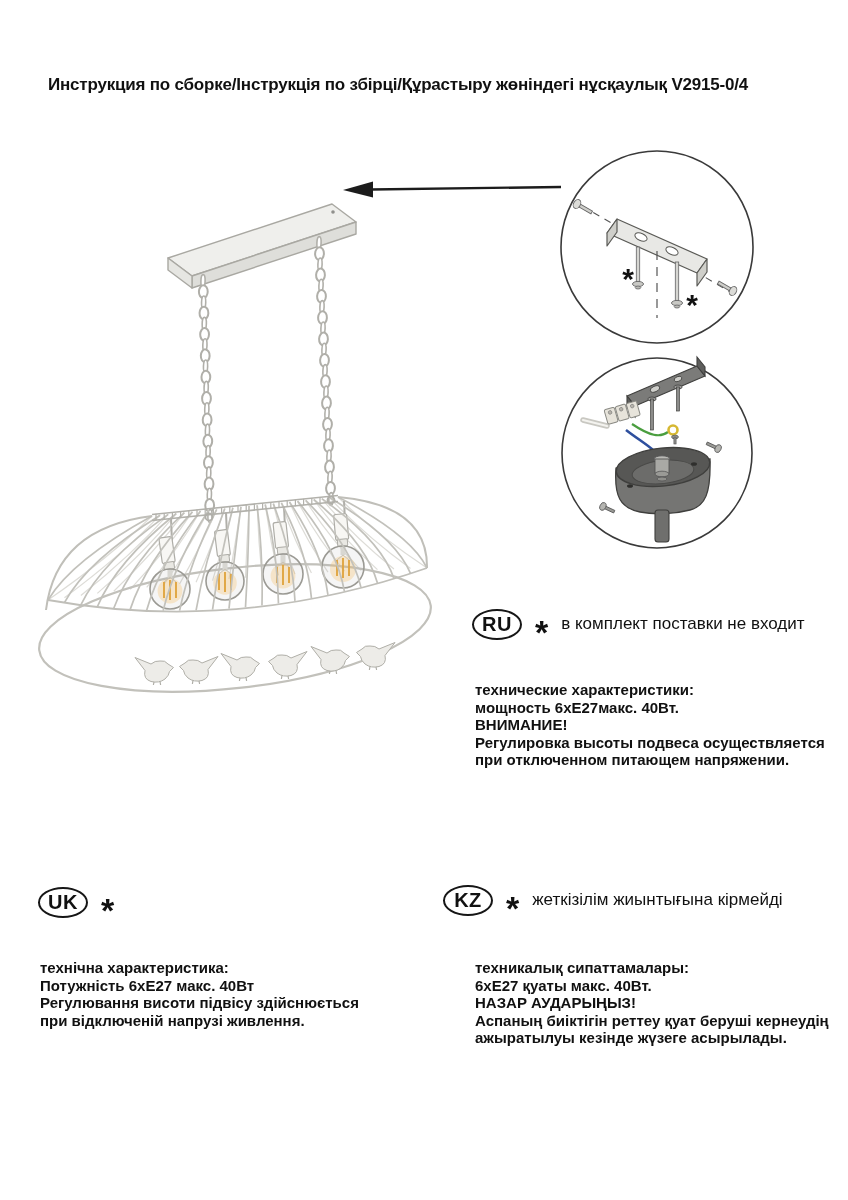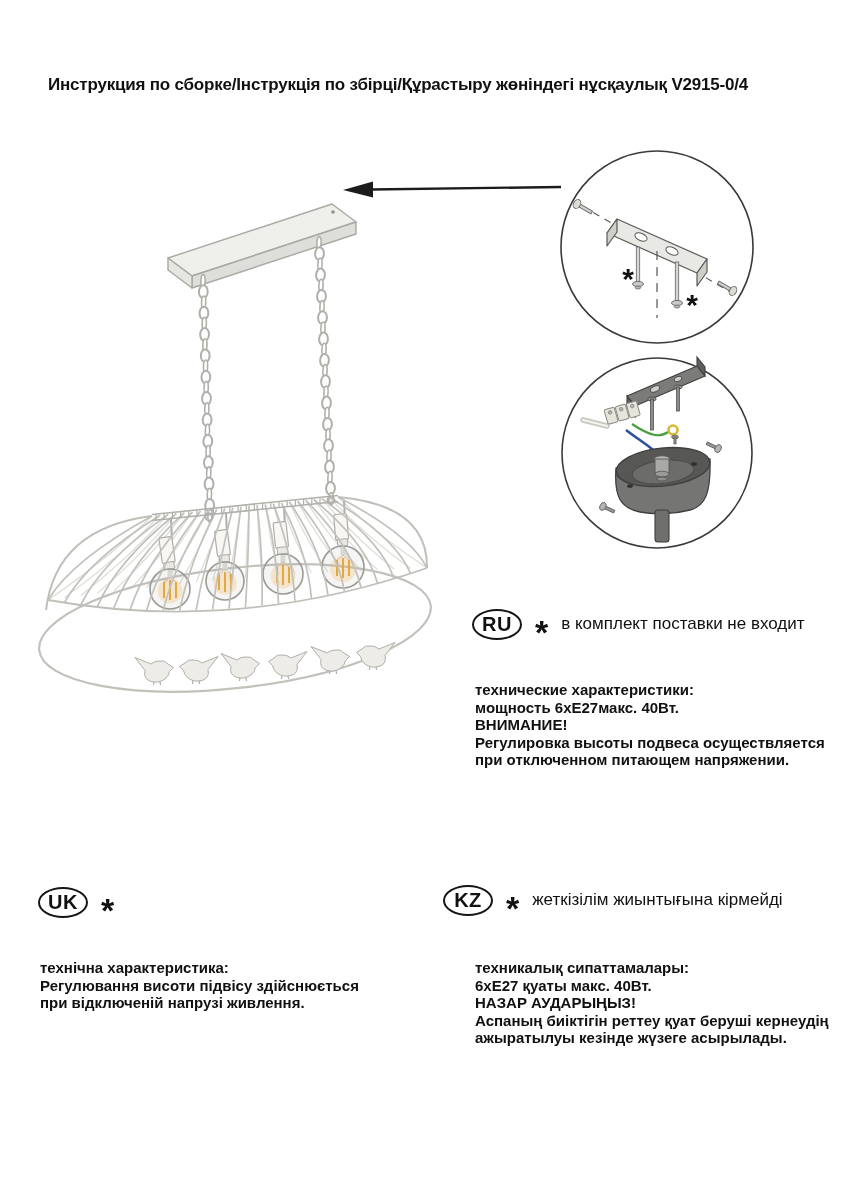--- a/index.html
+++ b/index.html
@@ -360,20 +360,21 @@
   <p>Регулировка высоты подвеса осуществляется</p>
   <p>при отключенном питающем напряжении.</p>
 </div>
 
 <div class="note-row" style="left:38px;top:882px;">
   <span class="badge">UK</span>
   <span class="ast">*</span>
 </div>
 <div class="spec" style="left:40px;top:959px;">
   <p>технічна характеристика:</p>
+  <p>Потужність 6хЕ27 макс. 40Вт</p>
   <p>Регулювання висоти підвісу здійснюється</p>
   <p>при відключеній напрузі живлення.</p>
 </div>
 
 <div class="note-row" style="left:443px;top:880px;">
   <span class="badge">KZ</span>
   <span class="ast">*</span>
   <span class="note">жеткізілім жиынтығына кірмейді</span>
 </div>
 <div class="spec" style="left:475px;top:959px;">

